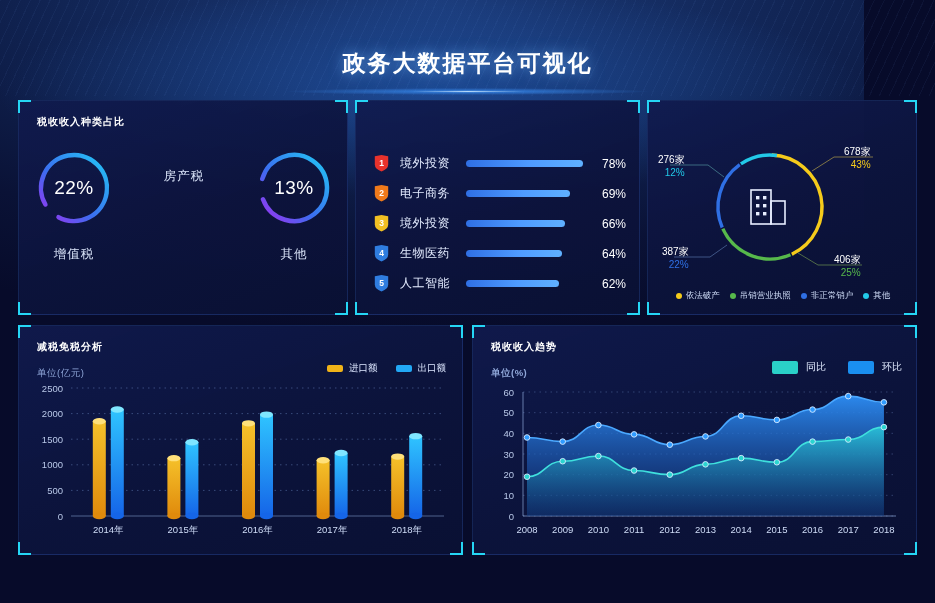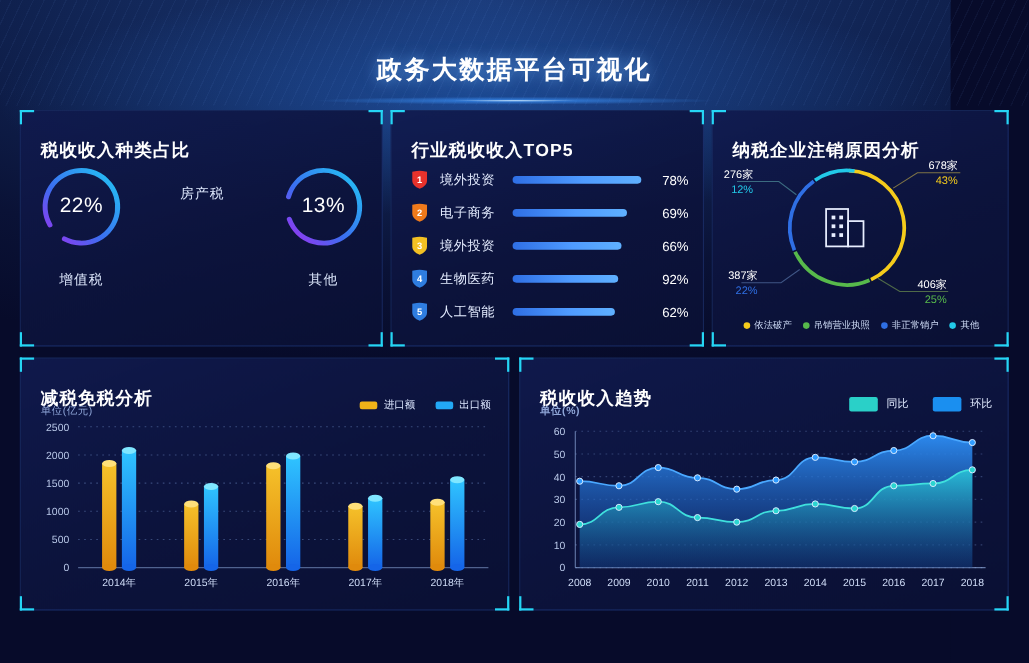--- a/index.html
+++ b/index.html
@@ -43,22 +43,22 @@
     position: absolute;
     background: linear-gradient(160deg, rgba(16,26,78,0.92) 0%, rgba(12,19,60,0.95) 55%, rgba(10,16,52,0.95) 100%);
     border: 1px solid rgba(60,110,200,0.22);
   }
   .corner { position: absolute; width: 13px; height: 13px; pointer-events: none; }
   .corner.tl { left: -1px; top: -1px; border-left: 2px solid #25d6f5; border-top: 2px solid #25d6f5; }
   .corner.tr { right: -1px; top: -1px; border-right: 2px solid #25d6f5; border-top: 2px solid #25d6f5; }
   .corner.bl { left: -1px; bottom: -1px; border-left: 2px solid #25d6f5; border-bottom: 2px solid #25d6f5; }
   .corner.br { right: -1px; bottom: -1px; border-right: 2px solid #25d6f5; border-bottom: 2px solid #25d6f5; }
   .panel-title {
-    position: absolute; left: 18px; top: 26px;
-    color: #ffffff; font-size: 16px; font-weight: bold; letter-spacing: 1px;
+    position: absolute; left: 18px; top: 14px;
+    color: #ffffff; font-size: 10px; font-weight: bold; letter-spacing: 1px; font-family: Liberation Serif, serif;
   }
   .unit-label { position: absolute; color: #8fa6d8; font-size: 9.5px; letter-spacing: .5px; }
 
   
   #panel-tax-share { left: 18px; top: 100px; width: 330px; height: 215px; }
   .gauges { position: absolute; left: 0; top: 48px; width: 330px; display: flex; }
   .gauge-cell { flex: 1; display: flex; flex-direction: column; align-items: center; }
   .gauge-ring { position: relative; width: 78px; height: 78px; }
   .gauge-val {
     position: absolute; left: 0; top: 0; width: 78px; height: 78px;
@@ -155,21 +155,20 @@
           <div class="gauge-name">其他</div>
         </div>
       </div>
   </div>
 
   <div class="panel" id="panel-top5">
     <span class="corner tl"></span>
     <span class="corner tr"></span>
     <span class="corner bl"></span>
     <span class="corner br"></span>
-    <div class="panel-title">行业税收收入TOP5</div>
     <div class="top5-list" id="top5-list">
         <div class="top5-row">
           <div class="rank-badge">
             <svg width="15" height="17" viewBox="0 0 15 17">
               <path d="M0.8 1.2 L7.5 0 L14.2 1.2 L14.2 9.5 Q14.2 13.8 7.5 16.6 Q0.8 13.8 0.8 9.5 Z" fill="#e8322c"></path>
             </svg>
             <span class="rank-num">1</span>
           </div>
           <div class="top5-name">境外投资</div>
           <div class="top5-bar-wrap">
@@ -207,21 +206,21 @@
           <div class="rank-badge">
             <svg width="15" height="17" viewBox="0 0 15 17">
               <path d="M0.8 1.2 L7.5 0 L14.2 1.2 L14.2 9.5 Q14.2 13.8 7.5 16.6 Q0.8 13.8 0.8 9.5 Z" fill="#2f7de0"></path>
             </svg>
             <span class="rank-num">4</span>
           </div>
           <div class="top5-name">生物医药</div>
           <div class="top5-bar-wrap">
             <div class="top5-bar" style="width: 82.1%;"></div>
           </div>
-          <div class="top5-pct">92%</div>
+          <div class="top5-pct">64%</div>
         </div>
         <div class="top5-row">
           <div class="rank-badge">
             <svg width="15" height="17" viewBox="0 0 15 17">
               <path d="M0.8 1.2 L7.5 0 L14.2 1.2 L14.2 9.5 Q14.2 13.8 7.5 16.6 Q0.8 13.8 0.8 9.5 Z" fill="#2f7de0"></path>
             </svg>
             <span class="rank-num">5</span>
           </div>
           <div class="top5-name">人工智能</div>
           <div class="top5-bar-wrap">
@@ -230,21 +229,20 @@
           <div class="top5-pct">62%</div>
         </div>
       </div>
   </div>
 
   <div class="panel" id="panel-cancel-reason">
     <span class="corner tl"></span>
     <span class="corner tr"></span>
     <span class="corner bl"></span>
     <span class="corner br"></span>
-    <div class="panel-title">纳税企业注销原因分析</div>
     <div class="donut-wrap" id="donut-wrap"><svg width="270" height="150" viewBox="0 0 270 150">
           <path d="M 123.81 20.03 A 52 52 0 0 1 143.81 119.20" fill="none" stroke="#f5cb1b" stroke-width="3.4"></path>
           <path d="M 142.48 119.80 A 52 52 0 0 1 74.80 93.81" fill="none" stroke="#57b94b" stroke-width="3.4"></path>
           <path d="M 74.20 92.48 A 52 52 0 0 1 91.73 29.72" fill="none" stroke="#2f6fe4" stroke-width="3.4"></path>
           <path d="M 92.92 28.89 A 52 52 0 0 1 128.88 20.46" fill="none" stroke="#22c9e8" stroke-width="3.4"></path>
           <path d="M 164 36 L 186 22 L 225 22" fill="none" stroke="#7e7346" stroke-width="1"></path>
           <path d="M 150 118 L 170 130 L 214 130" fill="none" stroke="#4f6a48" stroke-width="1"></path>
           <path d="M 79 110 L 62 122 L 26 122" fill="none" stroke="#3f5585" stroke-width="1"></path>
           <path d="M 76 42 L 60 30 L 22 30" fill="none" stroke="#3b6b80" stroke-width="1"></path>
           <g transform="translate(101,53)" fill="none" stroke="#e8eeff" stroke-width="1.6">

